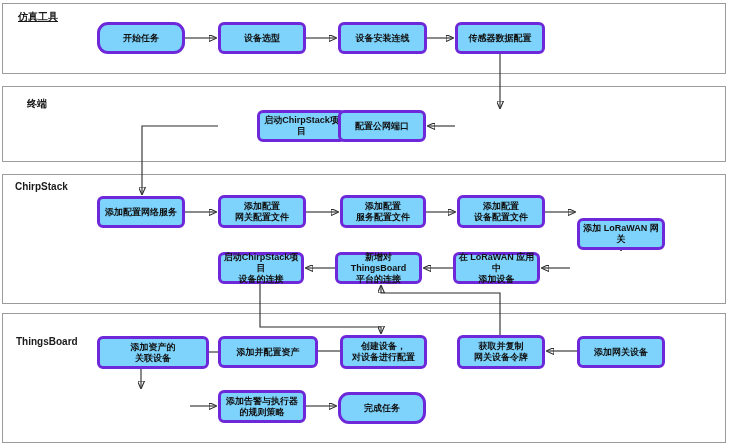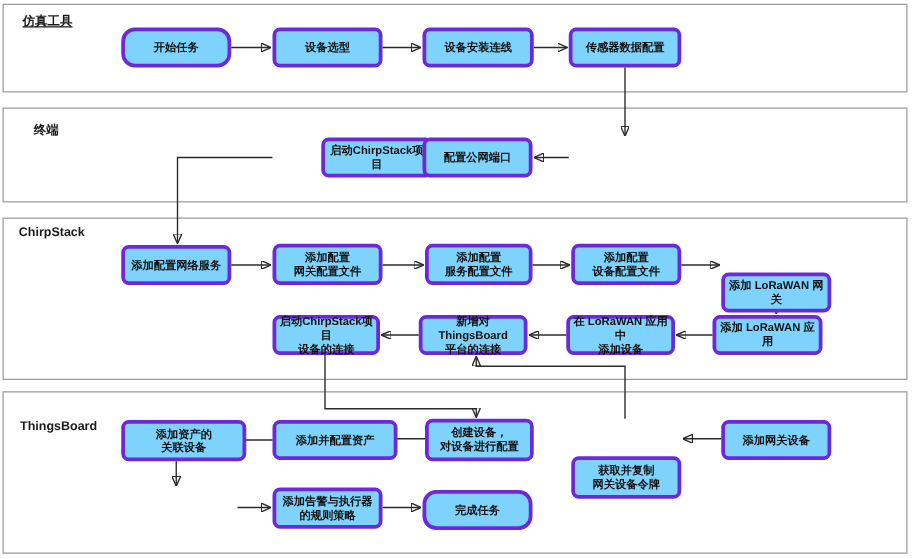--- a/index.html
+++ b/index.html
@@ -126,34 +126,33 @@
 
   <div class="node" style="left:97px;top:196px;width:88px;height:32px;">添加配置网络服务</div>
   <div class="node" style="left:218px;top:195px;width:88px;height:33px;">添加配置
 网关配置文件</div>
   <div class="node" style="left:340px;top:195px;width:86px;height:33px;">添加配置
 服务配置文件</div>
   <div class="node" style="left:457px;top:195px;width:88px;height:33px;">添加配置
 设备配置文件</div>
   <div class="node" style="left:577px;top:196px;width:88px;height:32px;margin-top:22px;">添加 LoRaWAN 网关</div>
 
-  <div class="node" style="left:570px;top:252px;width:88px;height:32px;">添加 LoRaWAN 应用</div>
   <div class="node" style="left:453px;top:252px;width:87px;height:32px;">在 LoRaWAN 应用中
 添加设备</div>
   <div class="node" style="left:335px;top:252px;width:87px;height:32px;">新增对ThingsBoard
 平台的连接</div>
   <div class="node" style="left:218px;top:252px;width:86px;height:32px;">启动ChirpStack项目
 设备的连接</div>
 
-  <div class="node" style="left:97px;top:336px;width:100px;height:33px;">添加资产的
+  <div class="node" style="left:97px;top:336px;width:112px;height:33px;">添加资产的
 关联设备</div>
   <div class="node" style="left:218px;top:336px;width:100px;height:32px;">添加并配置资产</div>
   <div class="node" style="left:340px;top:335px;width:87px;height:34px;">创建设备，
 对设备进行配置</div>
-  <div class="node" style="left:457px;top:335px;width:88px;height:34px;margin-top:30px;">获取并复制
+  <div class="node" style="left:457px;top:335px;width:88px;height:34px;">获取并复制
 网关设备令牌</div>
   <div class="node" style="left:577px;top:336px;width:88px;height:32px;">添加网关设备</div>
 
   <div class="node" style="left:218px;top:390px;width:88px;height:33px;">添加告警与执行器
 的规则策略</div>
   <div class="node terminal" style="left:338px;top:392px;width:88px;height:32px;">完成任务</div>
 
 </div>
 
 </body></html>

